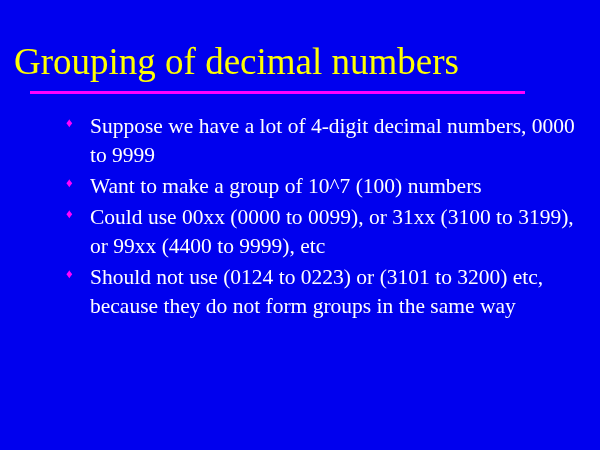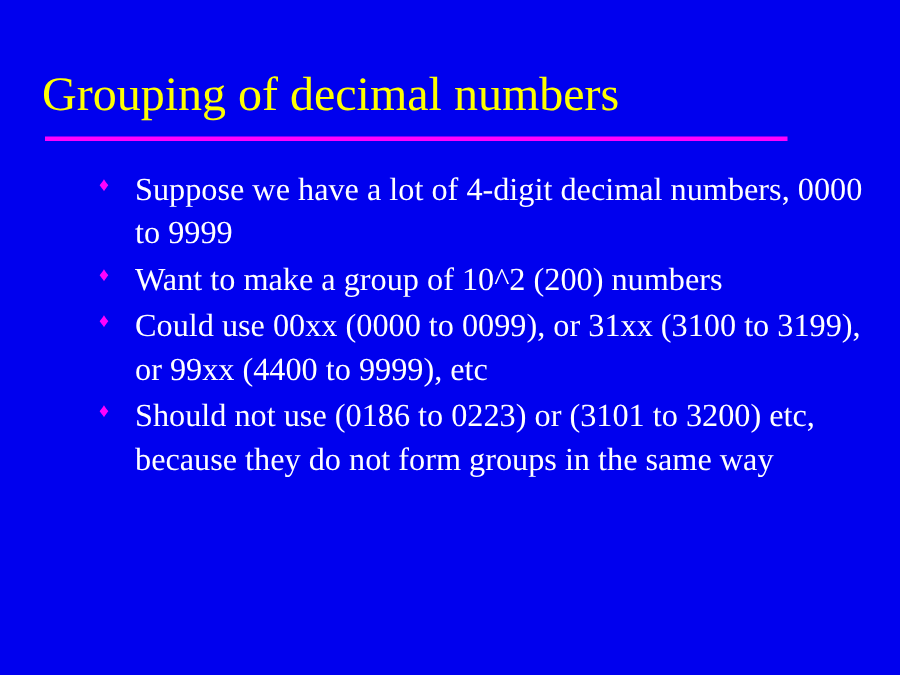--- a/index.html
+++ b/index.html
@@ -14,24 +14,24 @@
     overflow: hidden;
   }
   #slide {
     position: relative;
     width: 600px;
     height: 450px;
     box-sizing: border-box;
   }
   #slide-title {
     position: absolute;
-    left: 28px;
+    left: 14px;
     top: 44px;
     width: 540px;
-    font-size: 32px;
+    font-size: 37px;
     line-height: 36px;
     color: #ffff00;
     font-family: "Liberation Serif", serif;
     font-weight: normal;
     letter-spacing: 0px;
     white-space: nowrap;
   }
   #title-rule {
     position: absolute;
     left: 30px;
@@ -80,28 +80,28 @@
 
   <div id="bullet-list">
 
     <div class="bullet-item">
       <span class="bullet-marker">♦</span>
       <span class="bullet-text">Suppose we have a lot of 4-digit decimal numbers, 0000 to 9999</span>
     </div>
 
     <div class="bullet-item">
       <span class="bullet-marker">♦</span>
-      <span class="bullet-text">Want to make a group of 10^2 (200) numbers</span>
+      <span class="bullet-text">Want to make a group of 10^7 (100) numbers</span>
     </div>
 
     <div class="bullet-item">
       <span class="bullet-marker">♦</span>
       <span class="bullet-text">Could use 00xx (0000 to 0099), or 31xx (3100 to 3199), or 99xx (4400 to 9999), etc</span>
     </div>
 
     <div class="bullet-item">
       <span class="bullet-marker">♦</span>
-      <span class="bullet-text">Should not use (0186 to 0223) or (3101 to 3200) etc, because they do not form groups in the same way</span>
+      <span class="bullet-text">Should not use (0124 to 0223) or (3101 to 3200) etc, because they do not form groups in the same way</span>
     </div>
 
   </div>
 
 </div>
 
 </body></html>

